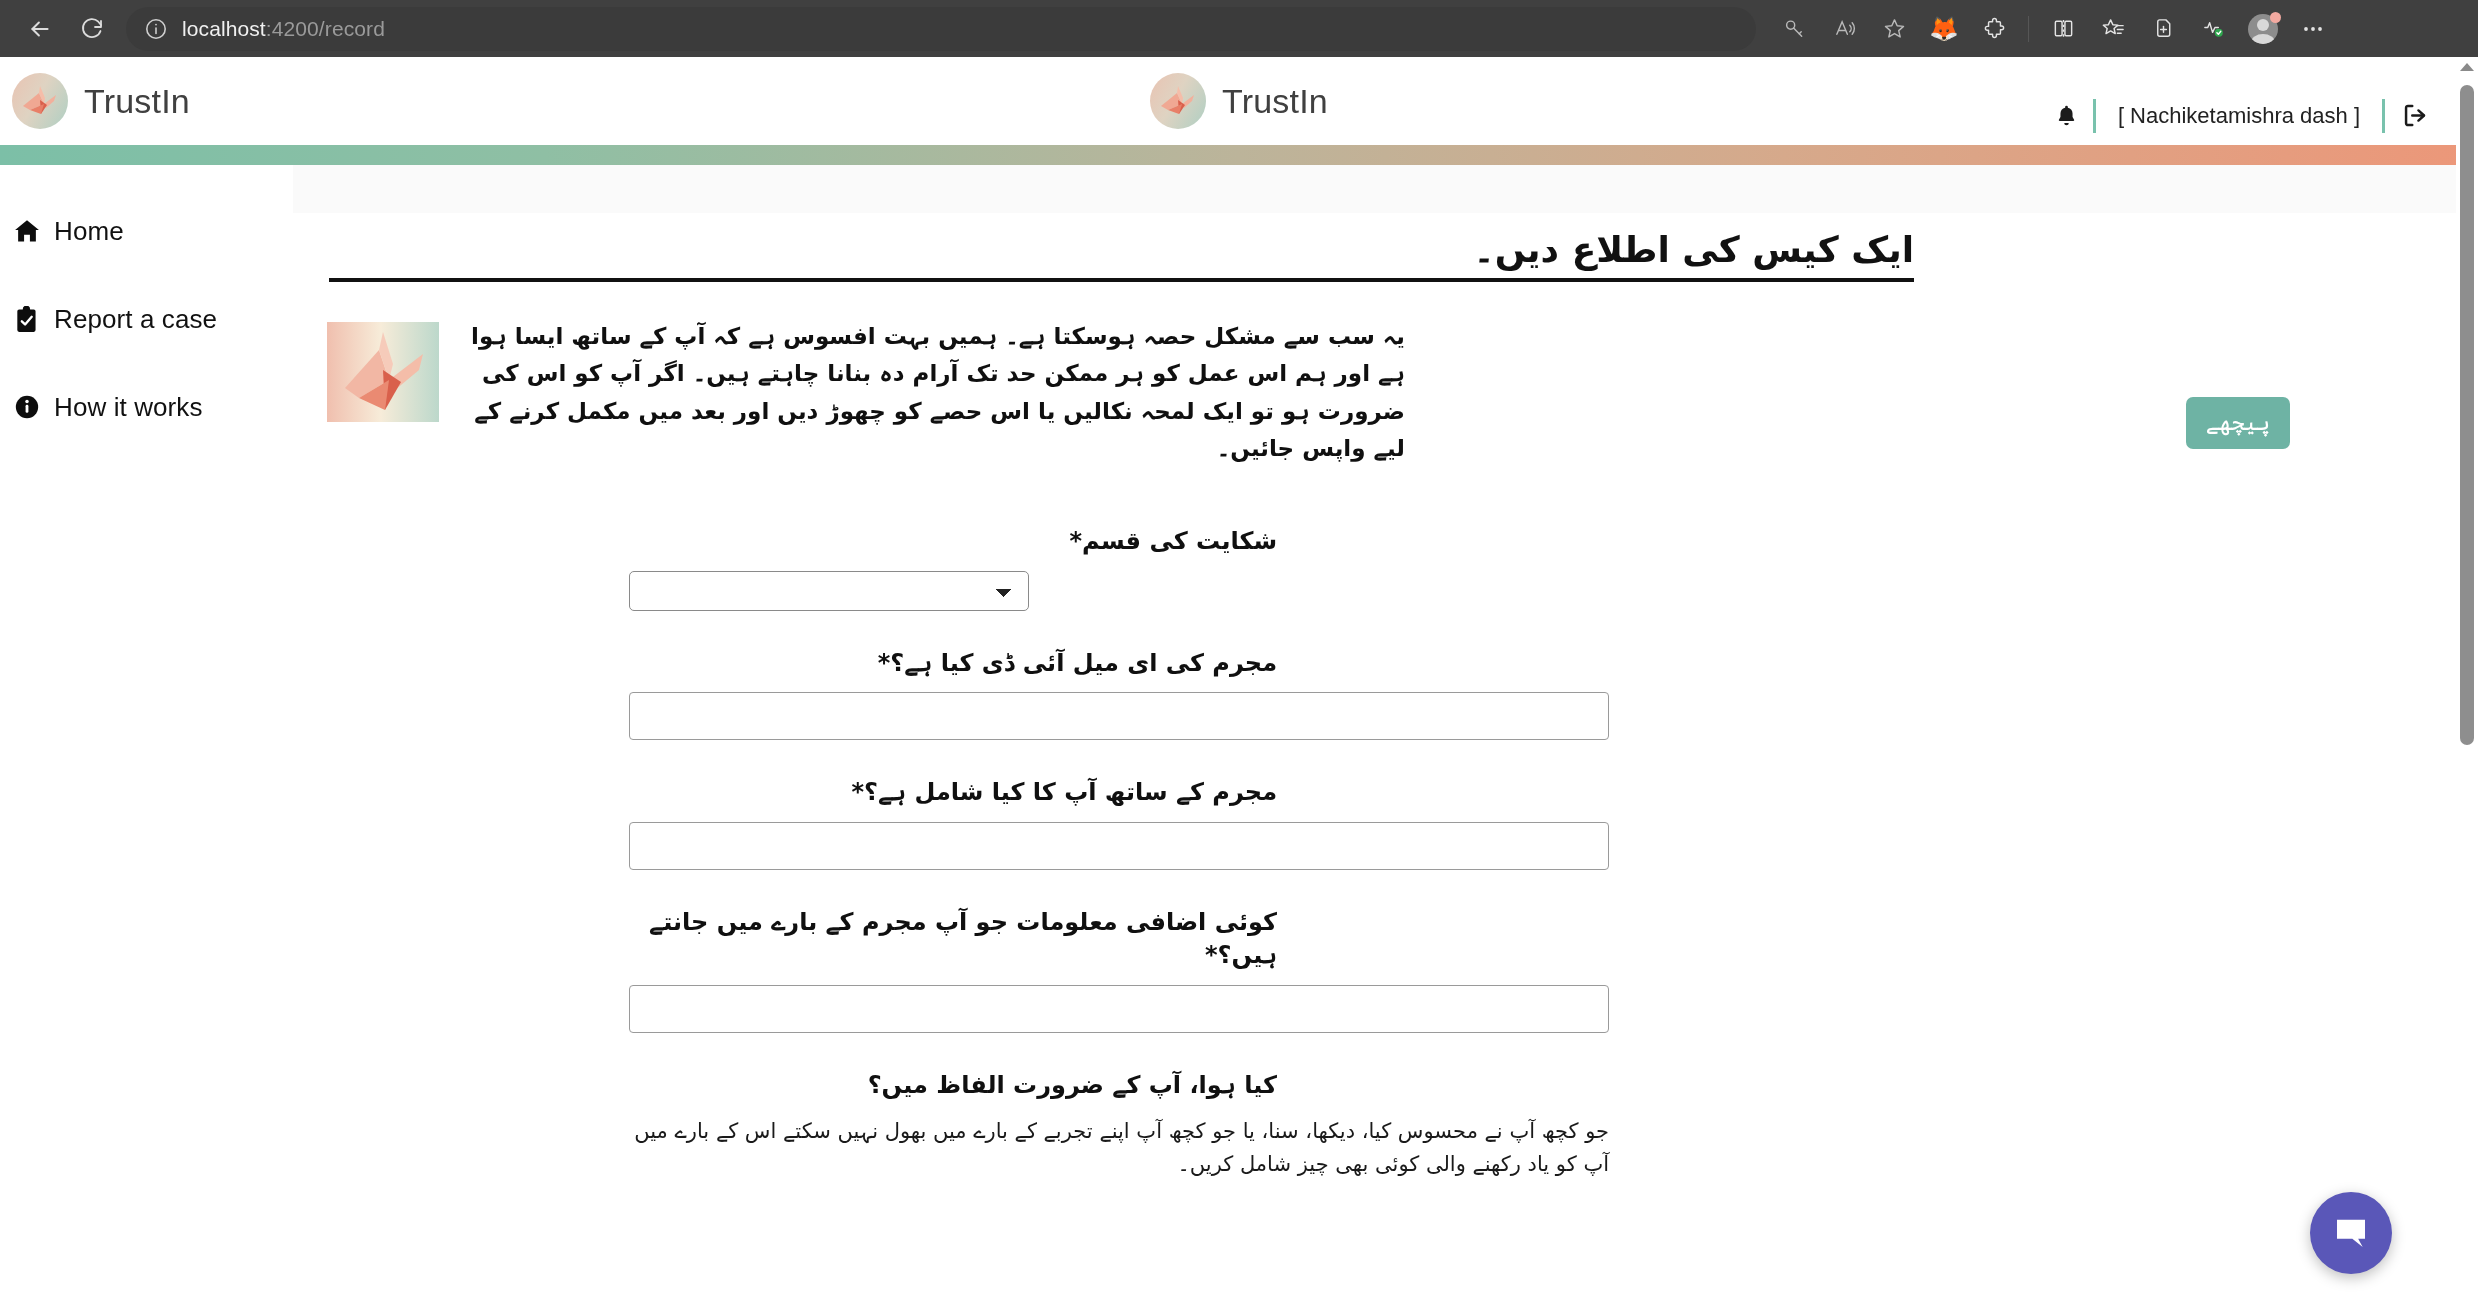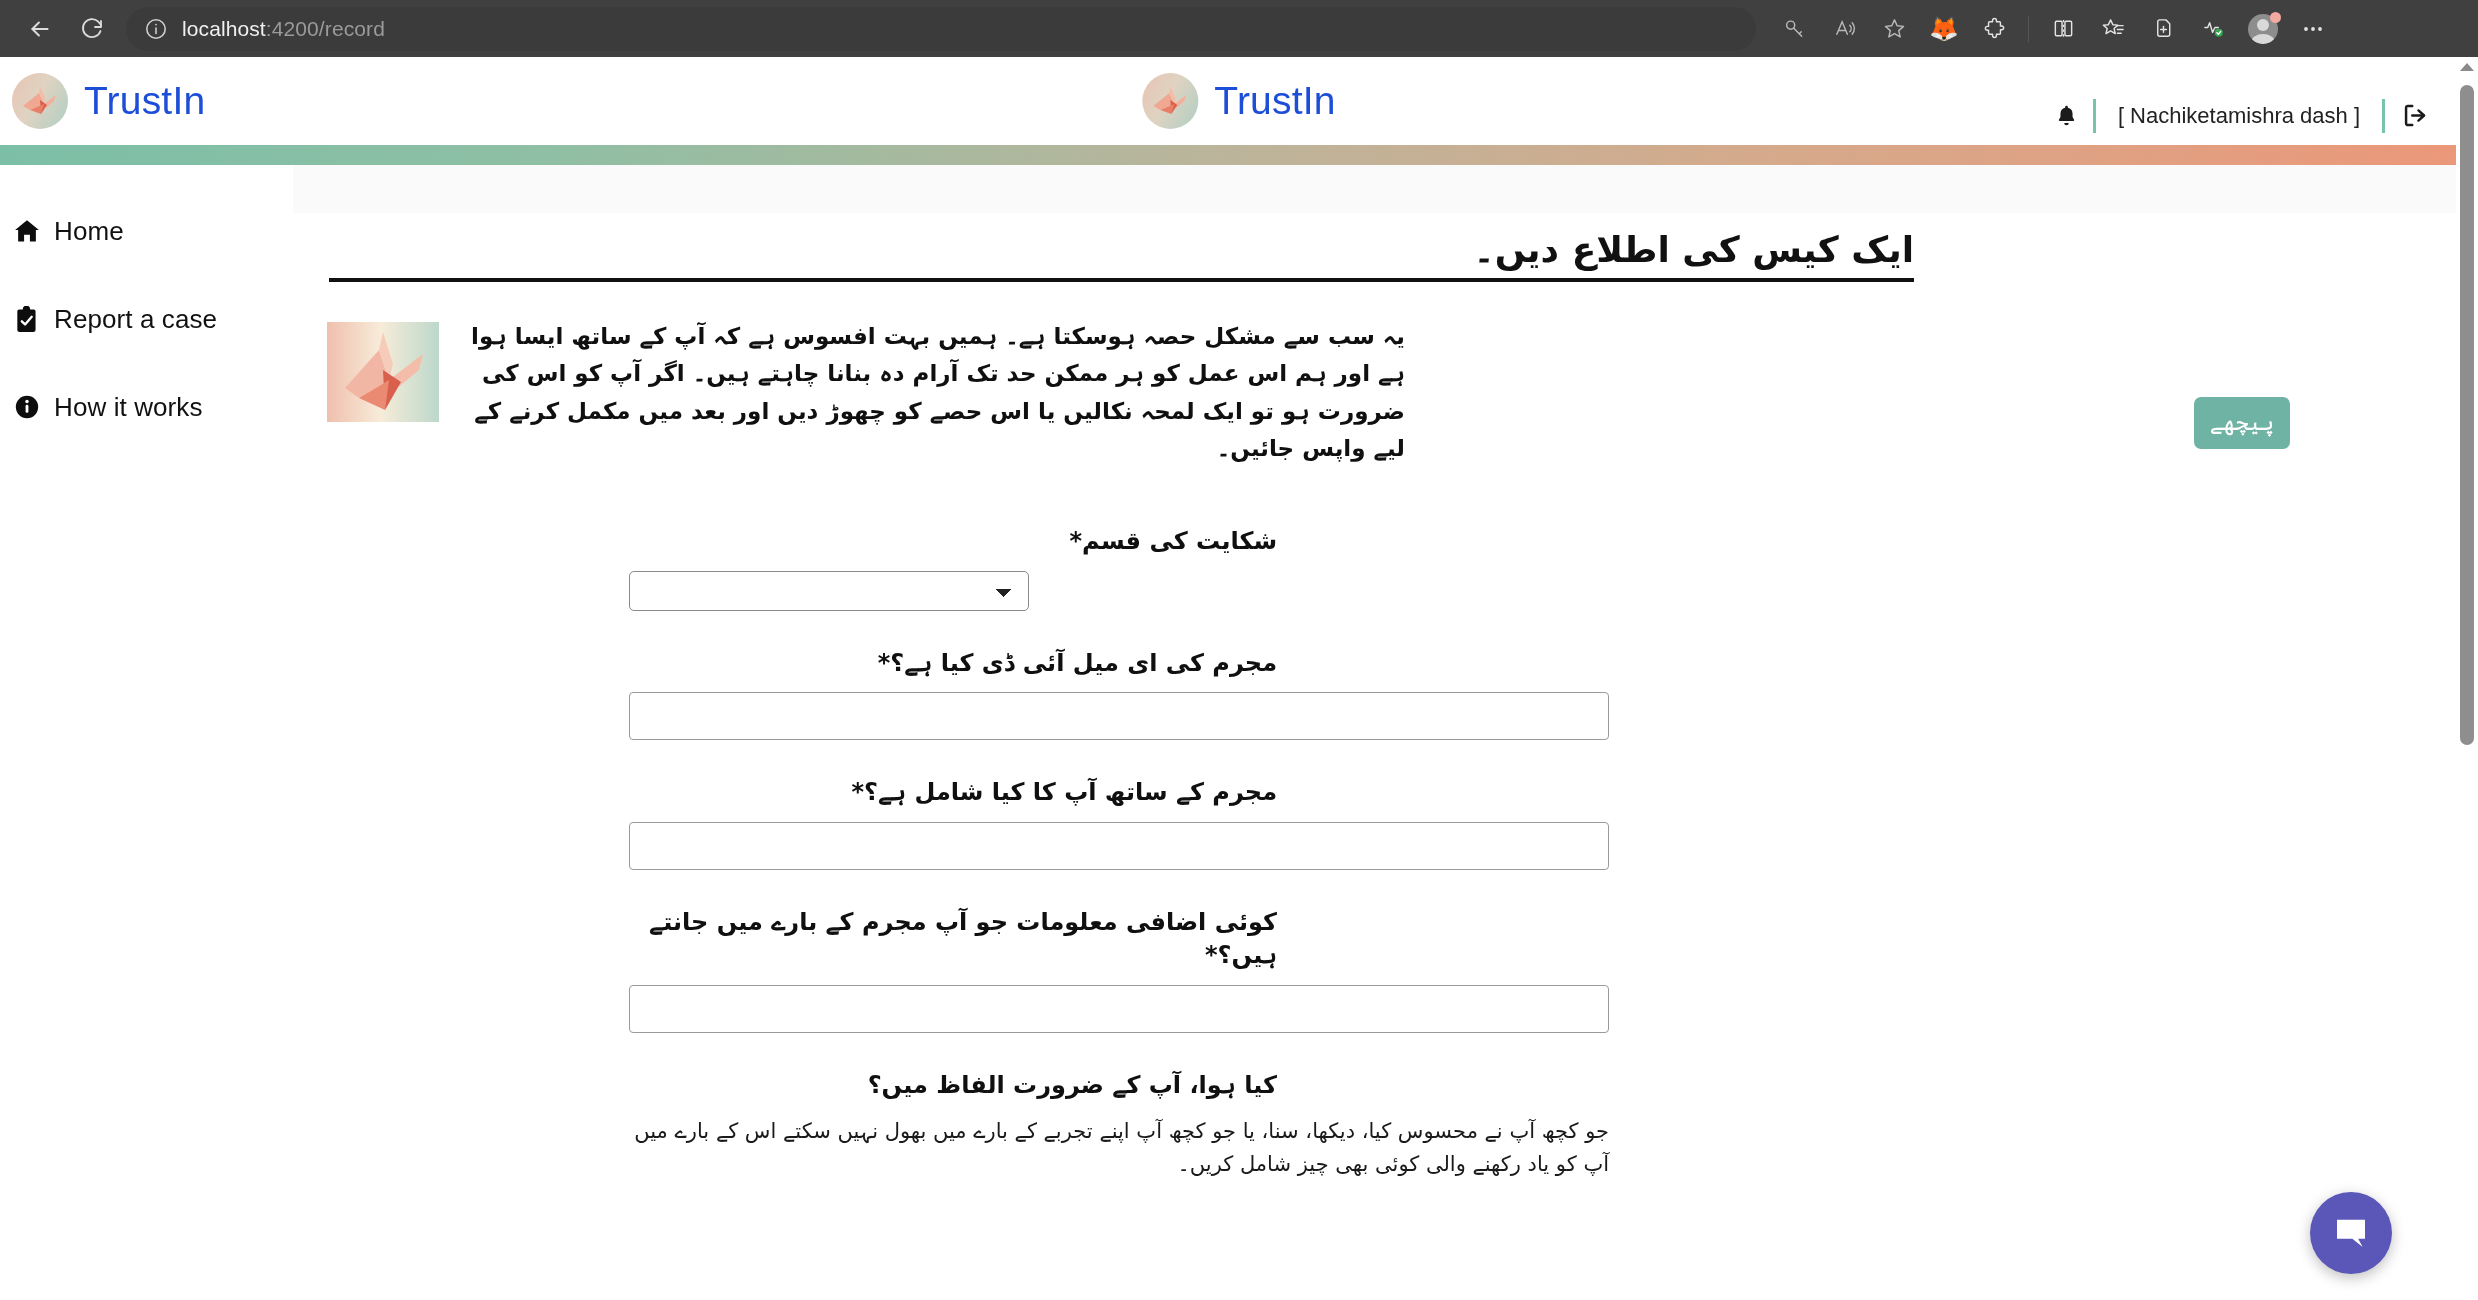--- a/index.html
+++ b/index.html
@@ -99,22 +99,22 @@
   .brand-logo {
     width: 56px; height: 56px; border-radius: 50%;
     background: linear-gradient(120deg, #e9c3b2 0%, #dfd3c2 45%, #aecfc3 100%);
     position: relative; flex: none;
   }
   .crane {
     position: absolute; inset: 0;
     display: flex; align-items: center; justify-content: center;
   }
   .brand-name {
-    font-size: 39px;
-    color: #1d4ed8;
+    font-size: 34px;
+    color: #404040;
     font-weight: 400;
     letter-spacing: .2px;
   }
   .brand-center {
     position: absolute;
     left: 50%;
     transform: translateX(-50%);
     display: flex; align-items: center; gap: 16px;
   }
   .header-right {
@@ -180,21 +180,21 @@
     font-size: 36px; font-weight: 700; color: #111;
     direction: rtl; text-align: right;
     font-family: "DejaVu Sans", "Liberation Sans", sans-serif;
     padding-bottom: 8px;
   }
   .title-underline { height: 4px; background: #111; }
 
   .back-button {
     position: absolute;
     top: 232px; right: 188px;
-    width: 96px; height: 52px;
+    width: 104px; height: 52px;
     background: #6eb3a4;
     color: #ffffff;
     border: none;
     border-radius: 7px;
     font-size: 22px;
     direction: rtl;
     font-family: Liberation Serif, serif;
     display: flex; align-items: center; justify-content: center;
   }
 

